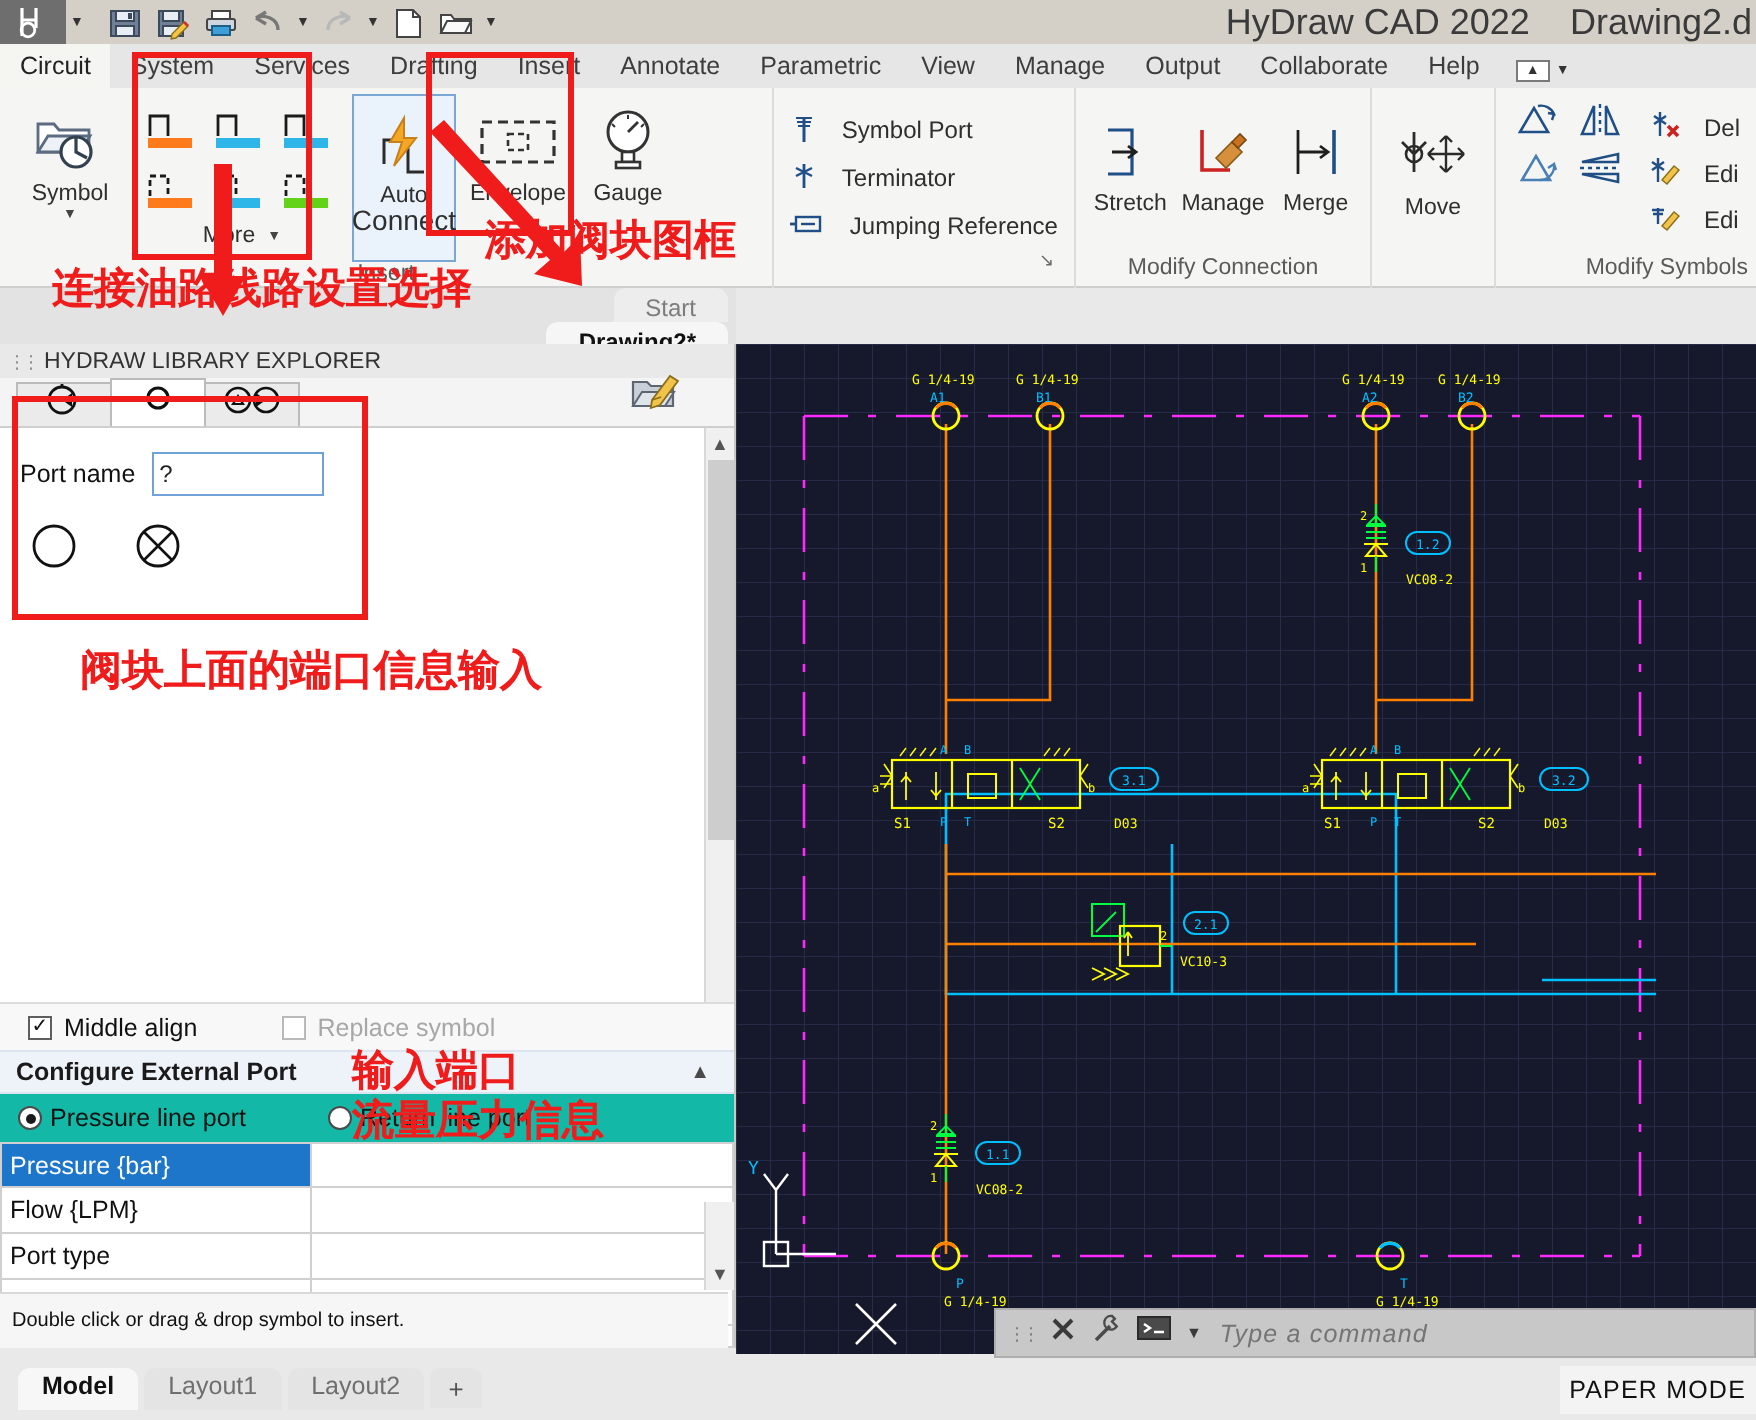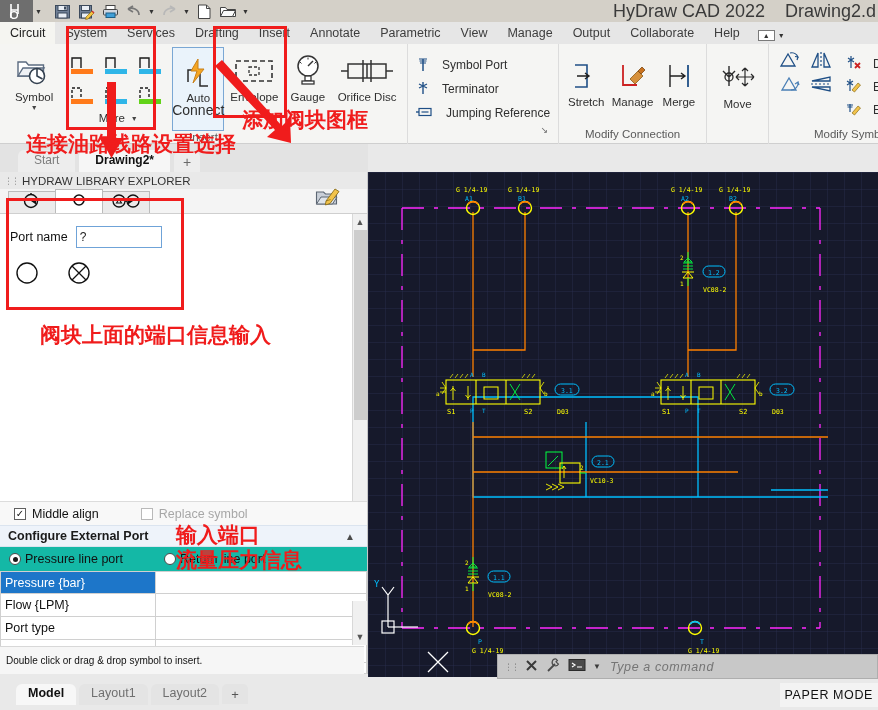--- a/index.html
+++ b/index.html
@@ -108,21 +108,21 @@
   .swatch-grid {
     display: grid; grid-template-columns: repeat(3, 34px);
     grid-template-rows: 30px 30px; padding: 3px 2px 0 4px;
   }
   .swatch { position: relative; width: 34px; height: 30px; }
 
   
   .doctabs {
     position: absolute; left: 0; top: 144px; width: 368px; height: 28px;
     background: #e3e3e3;
-    display: flex; align-items: flex-end; padding-left: 18px;
+    display: flex; align-items: flex-end; padding-left: 18px; flex-direction: column;
   }
   .dtab {
     height: 22px; padding: 3px 16px 0 16px; font-size: 12px; color: #7d7d7d;
     background: #ededed; border-radius: 6px 6px 0 0; margin-right: 4px;
   }
   .dtab.active { background: #f6f6f6; color: #111; font-weight: bold; }
   .dtab-plus {
     height: 20px; width: 26px; font-size: 14px; color: #6a6a6a;
     background: #ededed; border-radius: 5px 5px 0 0;
     display: flex; align-items: center; justify-content: center;
@@ -225,21 +225,21 @@
 
   .statushint {
     position: absolute; left: 0; top: 646px; width: 364px; height: 28px;
     background: #f6f6f6; border-top: 1px solid #d8d8d8;
     display: flex; align-items: center; padding-left: 6px;
     font-size: 10px; color: #111;
   }
 
   
   .modeltabs {
-    position: absolute; left: 10px; top: 680px; width: 360px; height: 28px;
+    position: absolute; left: 3px; top: 680px; width: 360px; height: 28px;
     display: flex; align-items: center; padding-left: 6px; background: #e9e9e9;
   }
   .mtab {
     height: 21px; padding: 2px 12px 0 12px; font-size: 12.5px; color: #6f6f6f;
     background: #e4e4e4; border-radius: 6px 6px 0 0; margin-right: 3px;
   }
   .mtab.active { background: #f7f7f7; color: #111; font-weight: bold; }
   .mtab-plus {
     width: 26px; height: 20px; background: #e4e4e4; border-radius: 5px 5px 0 0;
     display: flex; align-items: center; justify-content: center; color: #555;
@@ -455,30 +455,20 @@
               <circle cx="16" cy="12" r="10" fill="#fff" stroke="#333" stroke-width="1.5"></circle>
               <path d="M16 12 l5 -5" stroke="#333" stroke-width="1.4"></path>
               <path d="M8 8 l1.5 1.5 M24 8 l-1.5 1.5 M16 3.5 v2" stroke="#333" stroke-width="1"></path>
               <rect x="13" y="22" width="6" height="5" fill="#fff" stroke="#333" stroke-width="1.3"></rect>
               <rect x="10" y="27" width="12" height="3" fill="#fff" stroke="#333" stroke-width="1.3"></rect>
             </svg>
           </div>
           <div class="cap">Gauge</div>
         </div>
 
-        <div class="big-btn" style="width:74px">
-          <div class="glyph">
-            <svg width="52" height="28" viewBox="0 0 52 28">
-              <rect x="7" y="7" width="38" height="14" fill="none" stroke="#333" stroke-width="1.5"></rect>
-              <path d="M22 3 v22 M30 3 v22 M26 7 v14" stroke="#333" stroke-width="1.5"></path>
-              <path d="M0 14 h7 M45 14 h7" stroke="#333" stroke-width="1.5"></path>
-            </svg>
-          </div>
-          <div class="cap">Orifice Disc</div>
-        </div>
       </div>
       <div class="panel-label">Insert</div>
     </div>
 
     <div class="panel" style="width:156px">
       <div class="panel-body" style="padding-top:6px">
         <div class="mini-col" style="width:100%">
           <div class="small-item">
             <span>
               <svg width="14" height="16" viewBox="0 0 14 16">

